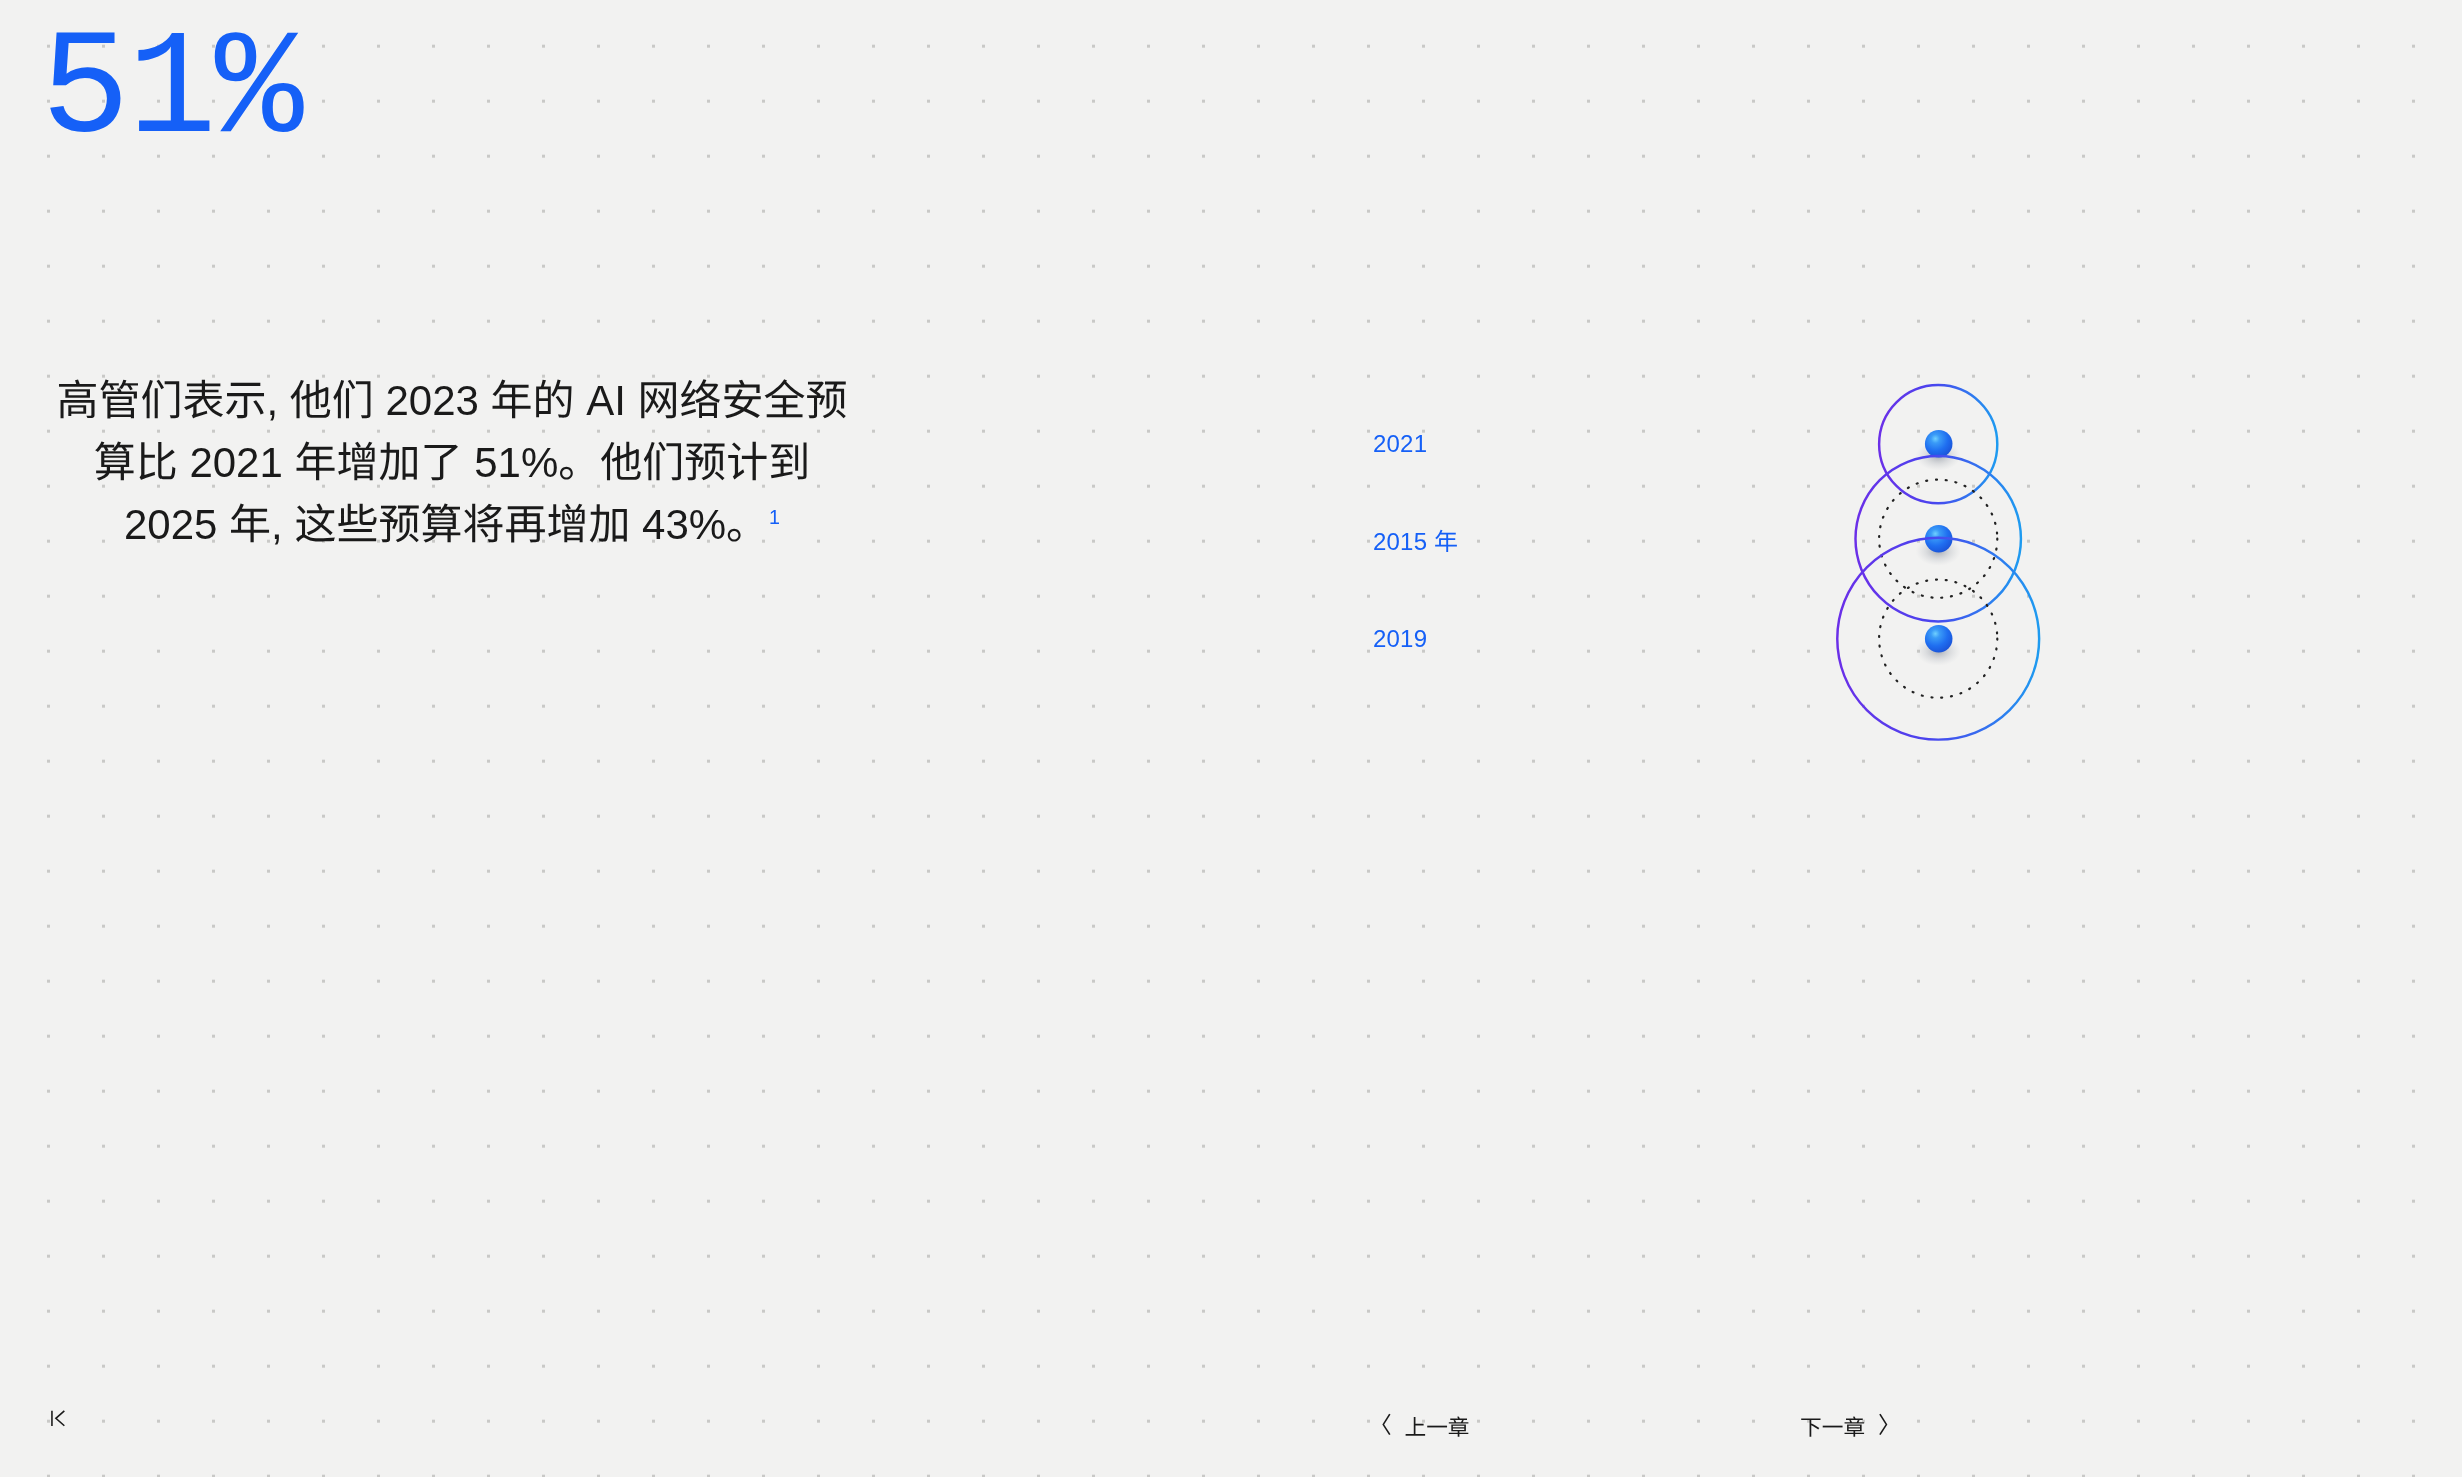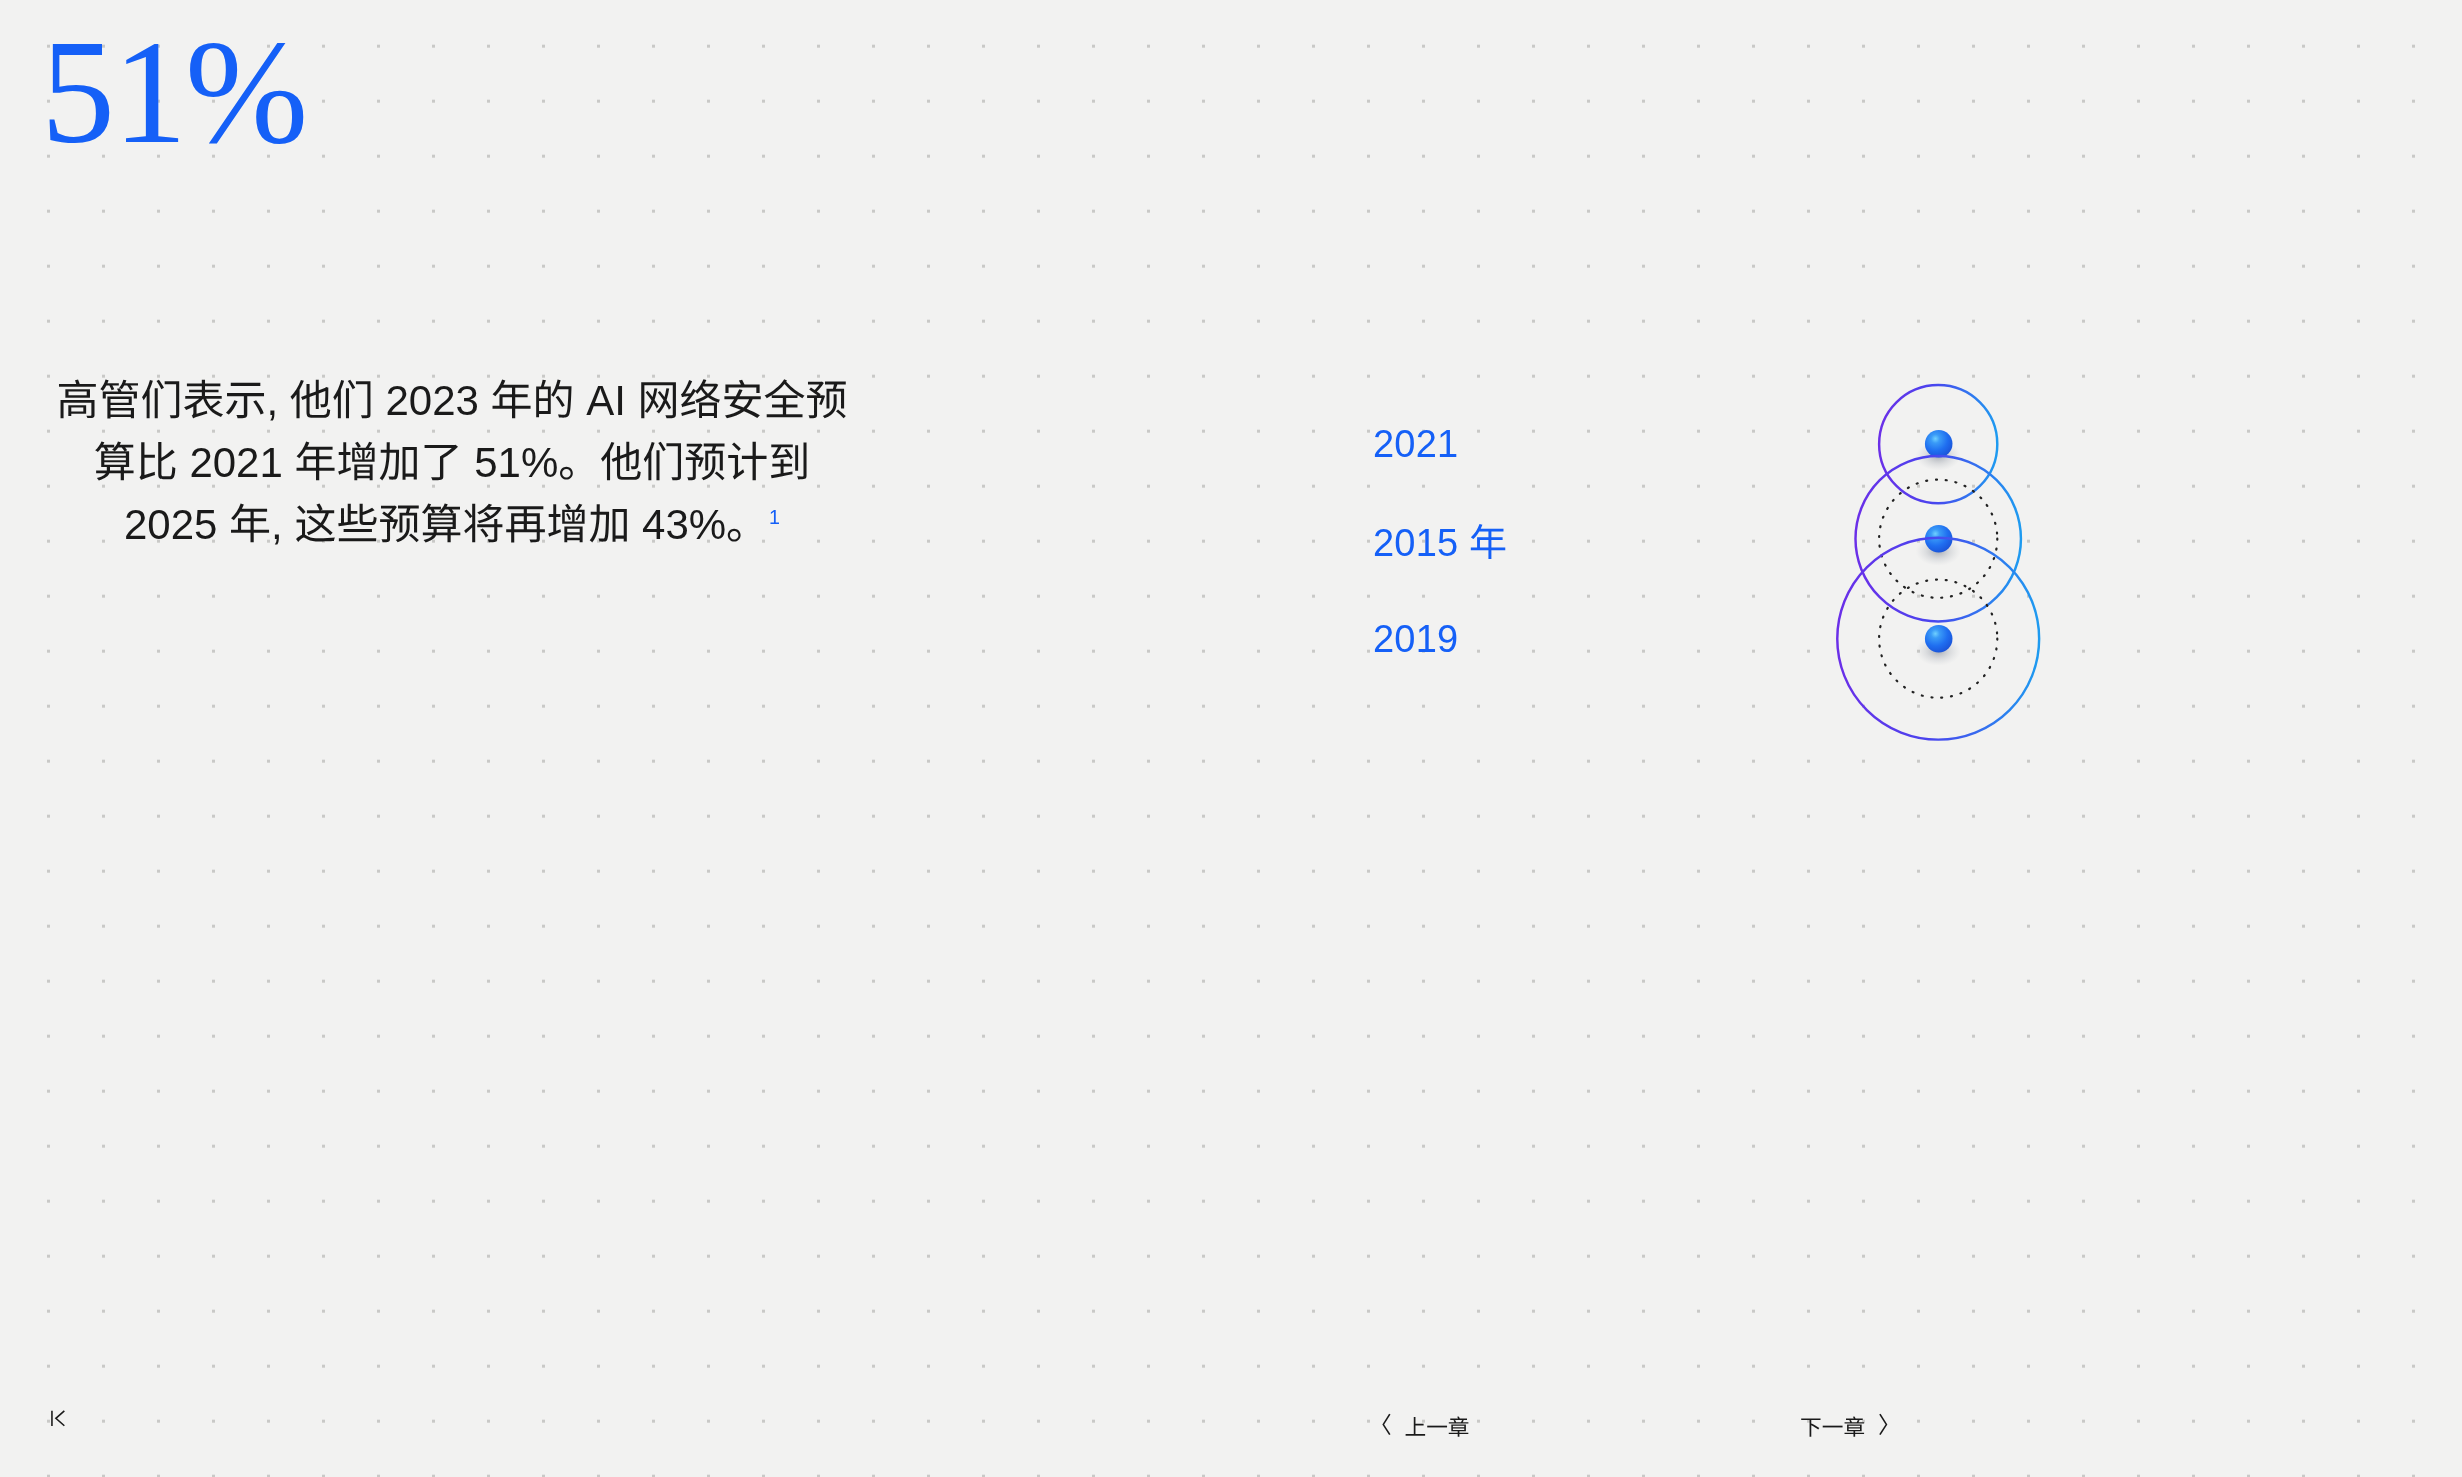--- a/index.html
+++ b/index.html
@@ -31,21 +31,21 @@
   
   #headline {
     position: absolute;
     left: 41px;
     top: 16.7px;
     font-size: 148px;
     line-height: 1.02;
     font-weight: 300;
     letter-spacing: -2px;
     color: #1560f7;
-    font-family: Liberation Serif, serif;
+    font-family: Liberation Mono, monospace;
     white-space: nowrap;
     user-select: none;
   }
 
   
   #lede {
     position: absolute;
     left: 48px;
     top: 370px;
     width: 808px;
@@ -73,21 +73,21 @@
     width: 985px;
     height: 1034px;
   }
   #diagram svg {
     display: block;
     overflow: visible;
   }
 
   .year-label {
     position: absolute;
-    font-size: 38px;
+    font-size: 24px;
     color: #1560f7;
     font-weight: 400;
     white-space: nowrap;
     letter-spacing: 0.2px;
     font-family: "Liberation Sans", "DejaVu Sans", sans-serif;
     transform: translateY(-50%);
   }
   #lbl-2021 { left: 43px;  top: 149px; }
   #lbl-2023 { left: 43px;  top: 244px; }
   #lbl-2025 { left: 43px;  top: 344px; }

